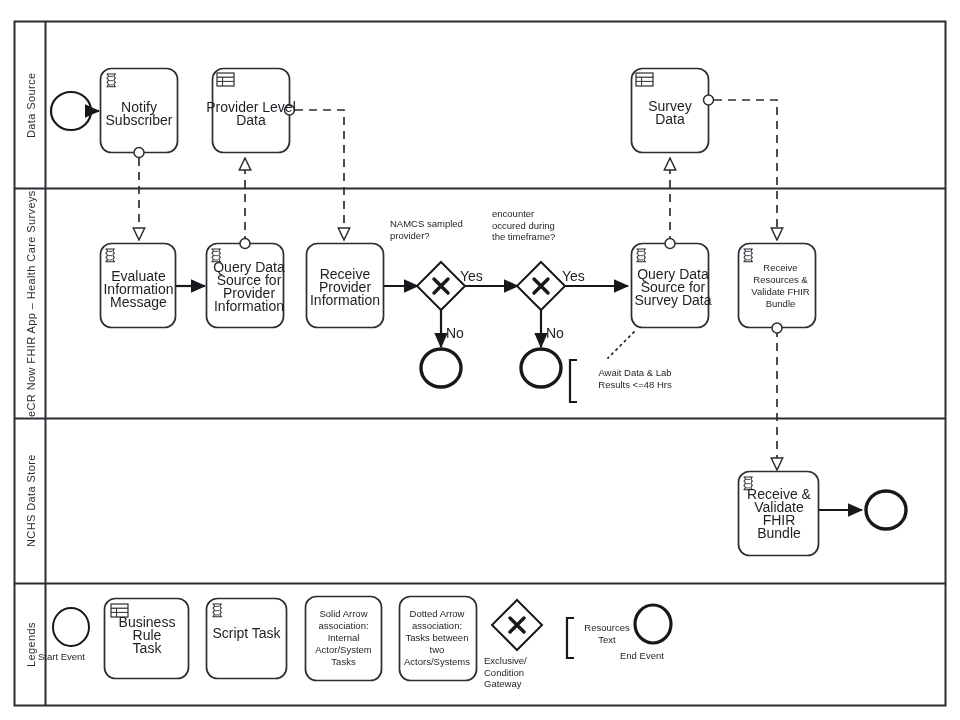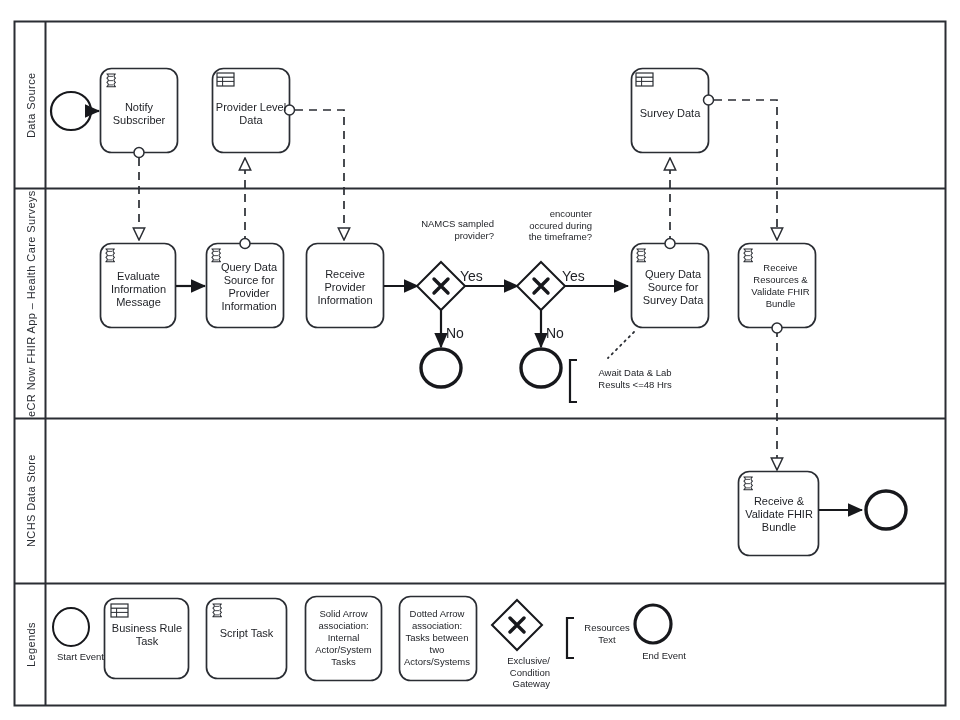--- a/index.html
+++ b/index.html
@@ -8,26 +8,26 @@
   svg#diagram{position:absolute;left:0;top:0;width:960px;height:720px;}
   .lane-label{
     position:absolute;
     display:flex;align-items:center;justify-content:center;
     writing-mode:vertical-rl;transform:rotate(180deg);
     font-size:11px;letter-spacing:.4px;color:#2a2d33;
     text-align:center;white-space:nowrap;
   }
   .node-label{
     position:absolute;display:flex;align-items:center;justify-content:center;
-    text-align:center;font-size:11px;line-height:13px;color:#1d1f24;
+    text-align:center;font-size:14px;line-height:13px;color:#1d1f24;
     pointer-events:none;
   }
   .node-label.small{font-size:9.5px;line-height:12px;}
   .free-label{
-    position:absolute;text-align:right;font-size:9.5px;line-height:11.5px;color:#1d1f24;
+    position:absolute;text-align:left;font-size:9.5px;line-height:11.5px;color:#1d1f24;
   }
   .free-label.left{text-align:center;}
   .edge-label{position:absolute;font-size:14px;color:#1d1f24;}
 </style>
 </head>
 <body>
 
 <div id="stage">
 
   <svg id="diagram" viewBox="0 0 960 720">

